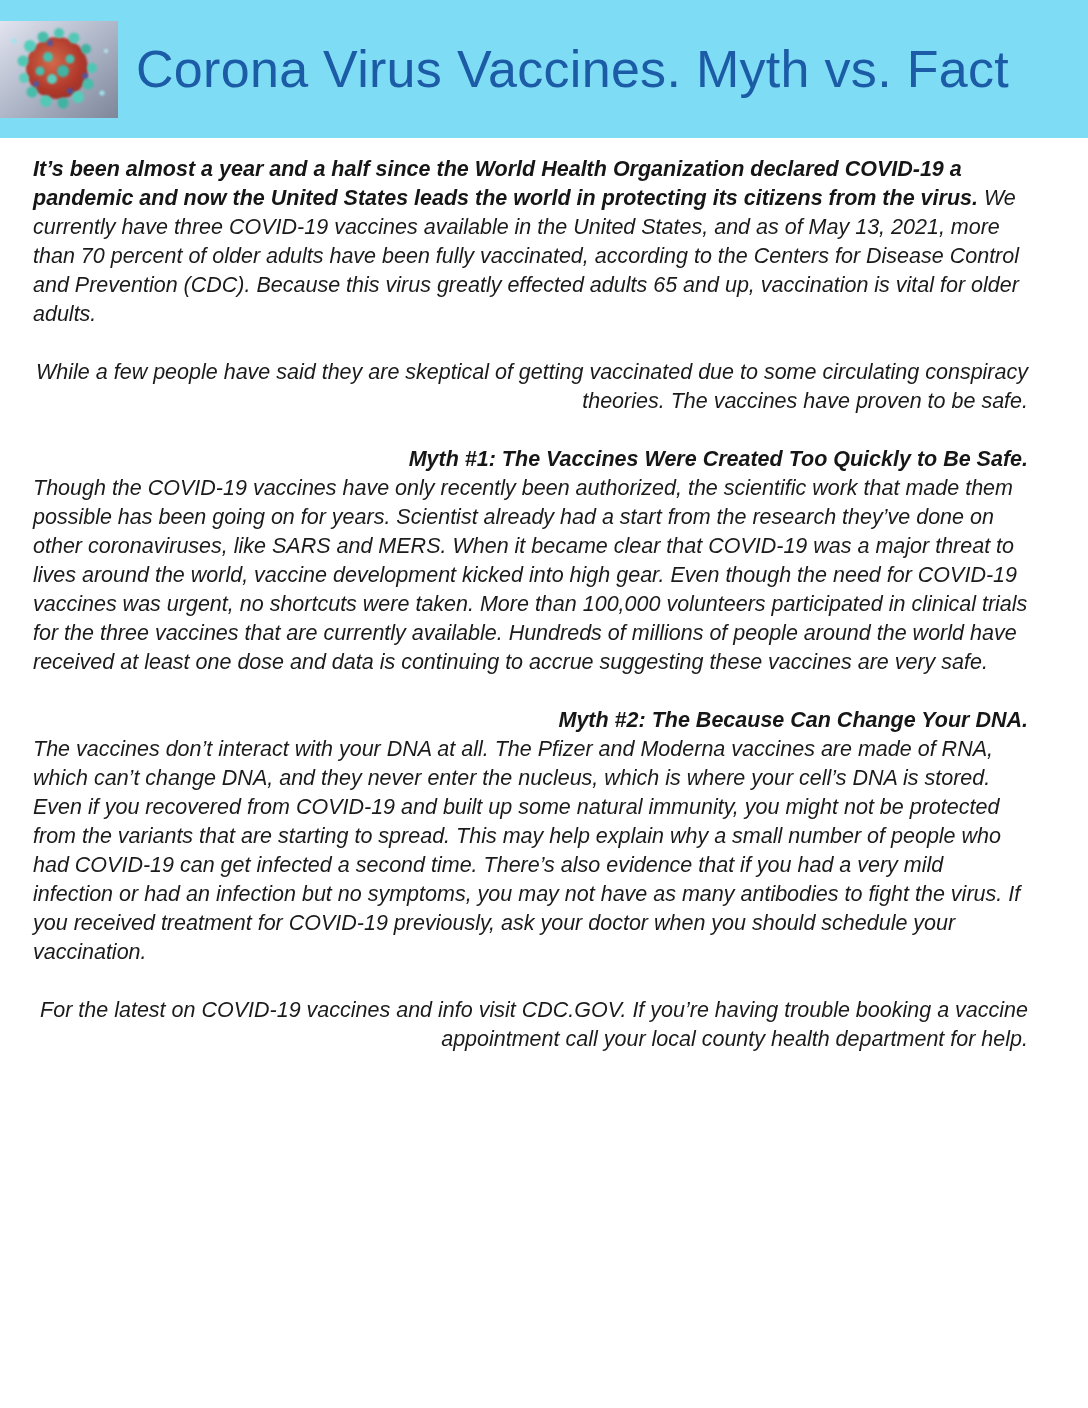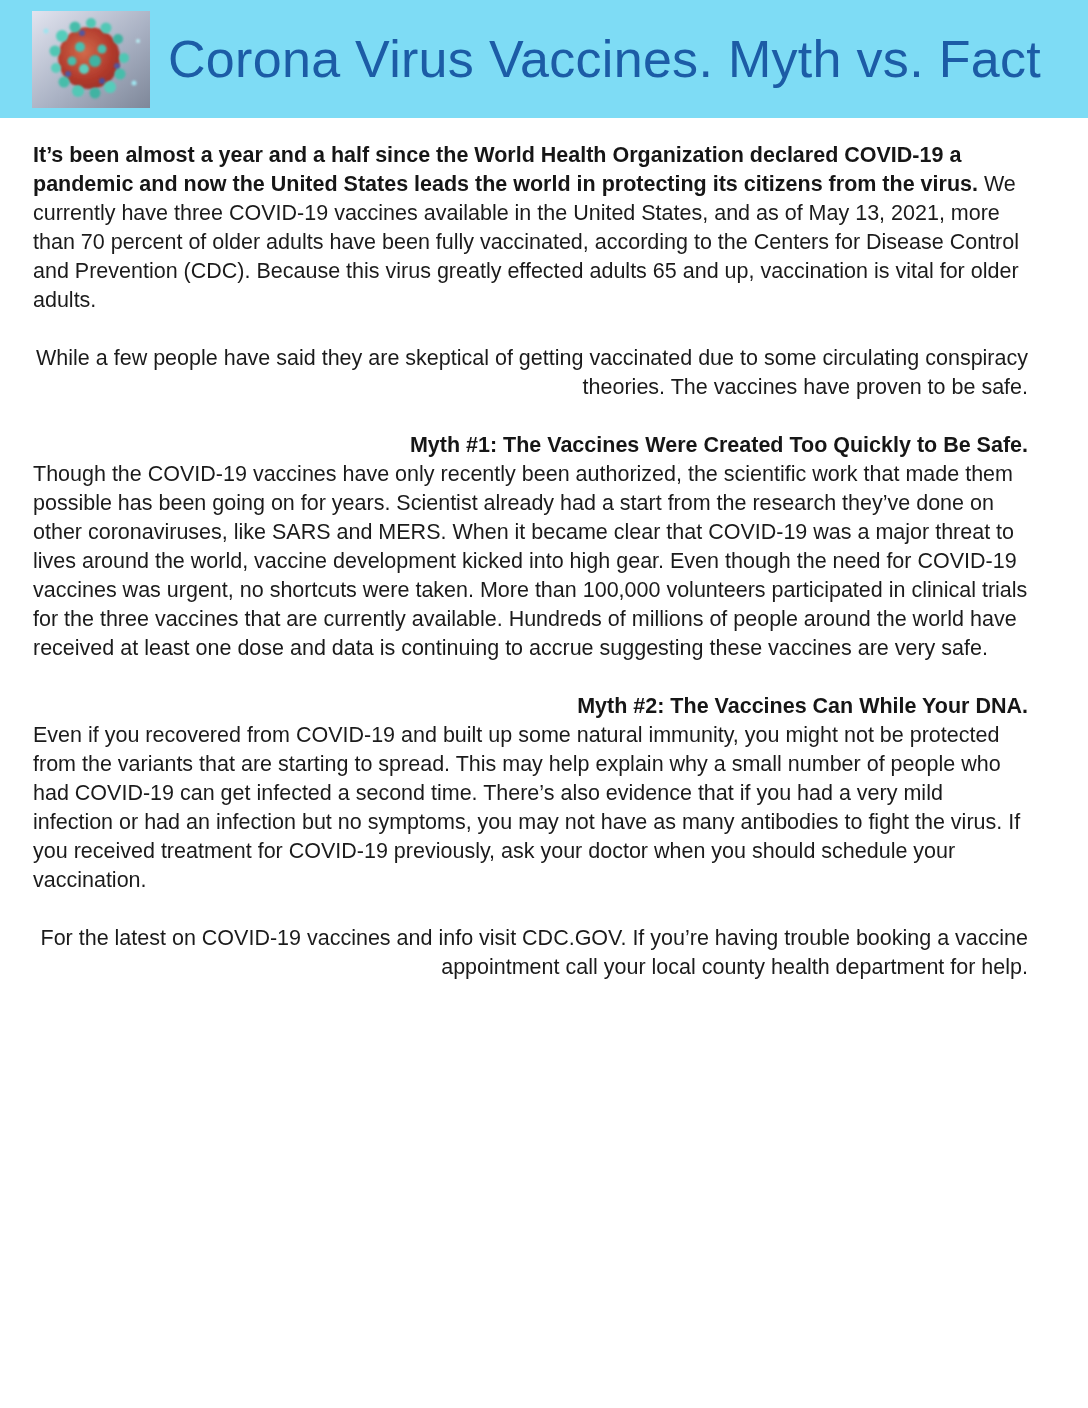--- a/index.html
+++ b/index.html
@@ -5,43 +5,43 @@
   * { box-sizing: border-box; }
   html, body { margin: 0; padding: 0; }
   body {
     width: 1088px;
     min-height: 1408px;
     background: #ffffff;
     color: #1b1b1b;
     font-family: "Liberation Sans", "DejaVu Sans", sans-serif;
   }
   .banner {
-    height: 118px;
+    height: 138px;
     background: #7edcf5;
     display: flex;
     align-items: center;
-    padding-left: 32px;
   }
   .virus-img {
     width: 118px;
     height: 97px;
     flex: 0 0 auto;
     display: block;
   }
   .page-title {
     margin: 0 0 0 18px;
     font-size: 52px;
     font-weight: 400;
     color: #1c5ca6;
     white-space: nowrap;
     letter-spacing: 0.3px;
   }
   main {
-    padding: 23px 30px 20px 33px;
+    padding: 17px 30px 20px 33px;
     width: 1058px;
+    font-style: italic;
   }
   main p, main h2 {
     margin: 0;
     font-size: 21.5px;
     line-height: 29px;
   }
   .spaced { margin-top: 29px; text-align: right; }
   h2.myth-heading {
     font-weight: 700;
     color: #161616;
@@ -109,21 +109,22 @@
     <p class="intro"><strong>It’s been almost a year and a half since the World Health Organization declared COVID-19 a pandemic and now the United States leads the world in protecting its citizens from the virus.</strong><span> We currently have three COVID-19 vaccines available in the United States, and as of May 13, 2021, more than 70 percent of older adults have been fully vaccinated, according to the Centers for Disease Control and Prevention (CDC). Because this virus greatly effected adults 65 and up, vaccination is vital for older adults.</span></p>
 
     <p class="spaced">While a few people have said they are skeptical of getting vaccinated due to some circulating conspiracy theories. The vaccines have proven to be safe.</p>
 
     <section>
       <h2 class="myth-heading spaced">Myth #1: The Vaccines Were Created Too Quickly to Be Safe.</h2>
       <p>Though the COVID-19 vaccines have only recently been authorized, the scientific work that made them possible has been going on for years. Scientist already had a start from the research they’ve done on other coronaviruses, like SARS and MERS. When it became clear that COVID-19 was a major threat to lives around the world, vaccine development kicked into high gear. Even though the need for COVID-19 vaccines was urgent, no shortcuts were taken. More than 100,000 volunteers participated in clinical trials for the three vaccines that are currently available. Hundreds of millions of people around the world have received at least one dose and data is continuing to accrue suggesting these vaccines are very safe.</p>
     </section>
 
     <section>
-      <h2 class="myth-heading spaced">Myth #2: The Vaccines Can While Your DNA.</h2>
+      <h2 class="myth-heading spaced">Myth #2: The Because Can Change Your DNA.</h2>
+      <p>The vaccines don’t interact with your DNA at all. The Pfizer and Moderna vaccines are made of RNA, which can’t change DNA, and they never enter the nucleus, which is where your cell’s DNA is stored.</p>
     </section>
 
     <section>
       <p>Even if you recovered from COVID-19 and built up some natural immunity, you might not be protected from the variants that are starting to spread. This may help explain why a small number of people who had COVID-19 can get infected a second time. There’s also evidence that if you had a very mild infection or had an infection but no symptoms, you may not have as many antibodies to fight the virus. If you received treatment for COVID-19 previously, ask your doctor when you should schedule your vaccination.</p>
     </section>
 
     <section>
     </section>
 
     <p class="spaced">For the latest on COVID-19 vaccines and info visit CDC.GOV. If you’re having trouble booking a vaccine appointment call your local county health department for help.</p>

